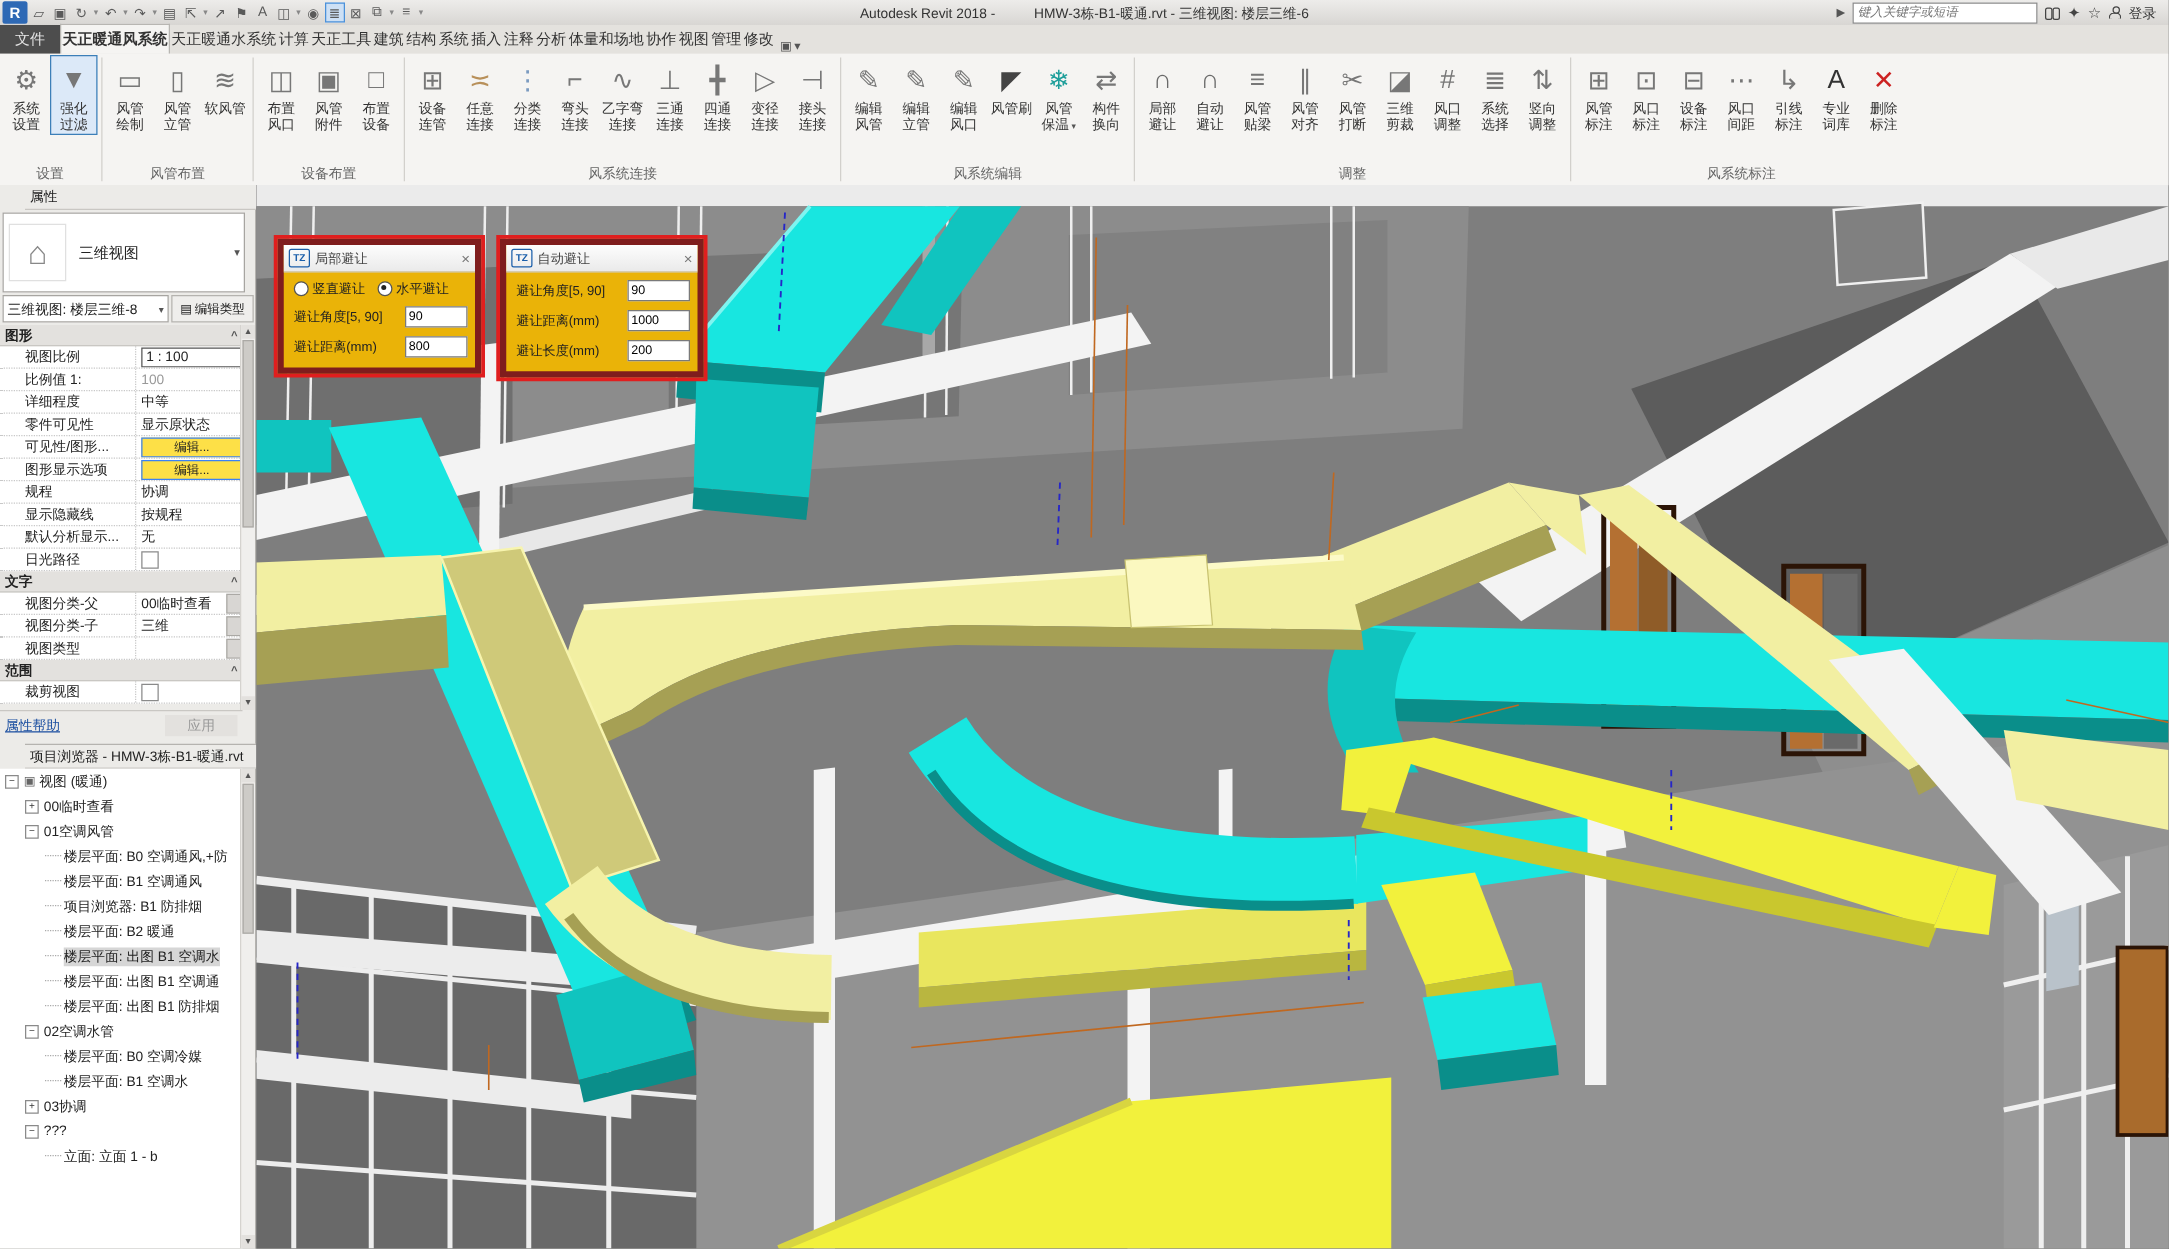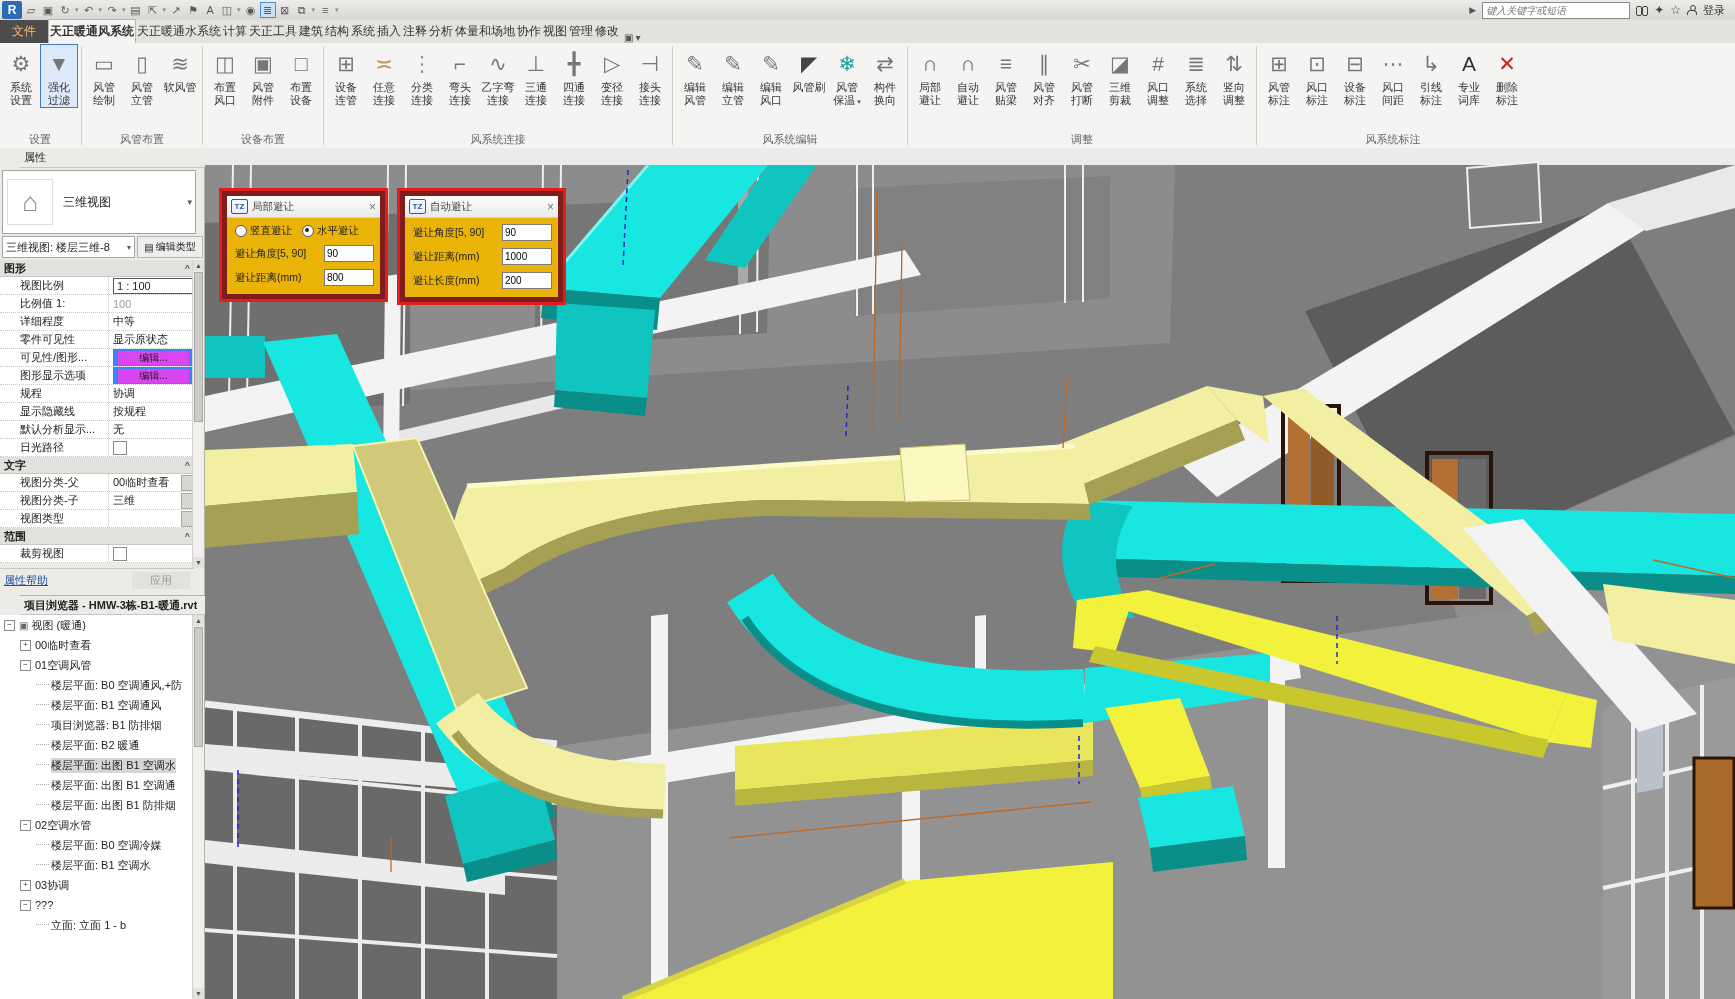--- a/index.html
+++ b/index.html
@@ -19,21 +19,21 @@
   .ic-i{font-size:12px;color:#444;}
   .person{width:10px;height:10px;position:relative;}
   .person:before{content:"";position:absolute;left:3px;top:0;width:4px;height:4px;border:1px solid #444;border-radius:50%;}
   .person:after{content:"";position:absolute;left:0;top:5px;width:8px;height:4px;border:1px solid #444;border-bottom:none;border-radius:4px 4px 0 0;}
   .binoc{width:12px;height:9px;position:relative;}
   .binoc:before,.binoc:after{content:"";position:absolute;top:0;width:4px;height:8px;border:1px solid #444;border-radius:2px;}
   .binoc:before{left:0;} .binoc:after{right:0;}
   .signin{font-size:11px;color:#333;}
   
   .tabrow{position:absolute;left:0;top:20px;width:100%;height:23px;background:#E4E2DE;display:flex;align-items:flex-end;font-size:12px;}
-  .file-tab{height:23px;padding:0 12px;background:#4D4D4D;color:#fdba74;display:flex;align-items:center;}
+  .file-tab{height:23px;padding:0 12px;background:#4D4D4D;color:#e5e5e5;display:flex;align-items:center;}
   .rtab{height:23px;padding:0 1px;display:flex;align-items:center;color:#333;cursor:pointer;}
   .rtab.active{background:#F5F4F2;border:1px solid #B8B6B2;border-bottom:none;font-weight:bold;}
   .modify-extra{margin-left:4px;font-size:10px;color:#555;display:flex;align-items:center;gap:2px;}
   
   .ribbon{position:absolute;left:0;top:43px;width:100%;height:105px;background:#F5F4F2;border-bottom:1px solid #C9C7C3;display:flex;align-items:stretch;overflow:hidden;}
   .rgroup{display:flex;flex-direction:column;padding:1px 2px 0 2px;}
   .rbtns{flex:1;display:flex;align-items:flex-start;}
   .rbtn{width:38px;display:flex;flex-direction:column;align-items:center;padding-top:2px;cursor:pointer;border:1px solid transparent;box-sizing:border-box;}
   .rbtn.hl{background:#DCE9F8;border:1px solid var(--hl-blue);}
   .ricon{height:34px;display:flex;align-items:center;justify-content:center;font-size:21px;color:#777;}
@@ -55,27 +55,27 @@
   .combo .cc{margin-left:auto;font-size:8px;color:#555;}
   .edit-type{width:64px;height:20px;border:1px solid #B5B3AF;background:#EFEEEC;display:flex;align-items:center;justify-content:center;gap:2px;font-size:10px;cursor:pointer;}
   .prop-grid{position:absolute;left:0;top:112px;width:194px;background:#fff;}
   .sec-head{height:16px;background:#E3E1DE;border-bottom:1px solid #C9C7C3;display:flex;align-items:center;padding:0 4px;font-weight:bold;font-size:11px;}
   .sec-head .chev{margin-left:auto;color:#555;font-size:9px;}
   .prow{height:18px;display:flex;align-items:center;border-bottom:1px dotted #C8C8C8;box-sizing:border-box;}
   .plabel{width:88px;padding-left:20px;overflow:hidden;white-space:nowrap;flex:none;border-right:1px dotted #C8C8C8;align-self:stretch;display:flex;align-items:center;}
   .pval{flex:1;padding-left:4px;overflow:hidden;white-space:nowrap;display:flex;align-items:center;height:100%;}
   .pval.muted{color:#999;}
   .pval .inbox{border:1px solid #555;background:#fff;padding:0 3px;height:14px;display:flex;align-items:center;min-width:80px;}
-  .pbtn{width:84px;height:14px;background:#d946ef;border:5px solid #3b82f6;font-size:10px;display:flex;align-items:center;justify-content:center;cursor:pointer;text-align:right;}
+  .pbtn{width:84px;height:14px;background:#fde047;border:1px solid #3b82f6;font-size:10px;display:flex;align-items:center;justify-content:center;cursor:pointer;text-align:right;}
   .cb{width:12px;height:12px;border:1px solid #8A8A8A;background:#fff;}
   .minibtn{width:10px;height:14px;background:#D8D6D3;border:1px solid #ABA9A5;margin-left:auto;margin-right:1px;flex:none;cursor:pointer;}
   .help-bar{position:absolute;left:0;top:420px;width:194px;height:24px;display:flex;align-items:center;padding:0 4px;box-sizing:border-box;background:#ECEBE8;border-top:1px solid #C9C7C3;}
   .help-link{color:#1B4FA0;text-decoration:underline;cursor:pointer;}
   .apply-btn{margin-left:auto;width:58px;height:17px;background:#E3E1DE;color:#999;display:flex;align-items:center;justify-content:center;cursor:pointer;}
-  .pb-head{top:447px;border-top:1px solid #B5B3AF;font-weight:bold;}
+  .pb-head{top:447px;border-top:1px solid #B5B3AF;font-weight:normal;}
   .tree{position:absolute;left:0;top:467px;width:194px;bottom:0;background:#fff;overflow:hidden;}
   .trow{height:20px;display:flex;align-items:center;white-space:nowrap;cursor:pointer;}
   .trow.sel .tlabel{background:#D6D6D6;}
   .texp{width:9px;height:9px;border:1px solid #8A8A8A;background:#fff;font-size:8px;line-height:7px;text-align:center;color:#333;flex:none;margin-right:4px;cursor:pointer;}
   .tspacer{flex:none;}
   .ticon{font-size:10px;color:#666;margin-right:3px;}
   .tlabel{overflow:hidden;}
   .vscroll{position:absolute;width:11px;background:#F0EFED;border-left:1px solid #D5D3CF;}
   .vscroll .arr{position:absolute;left:0;width:11px;height:11px;font-size:7px;color:#555;text-align:center;line-height:11px;background:#E3E1DE;}
   .vscroll .thumb{position:absolute;left:1px;width:9px;background:#CDCBC7;border:1px solid #ABA9A5;box-sizing:border-box;}
@@ -122,20 +122,24 @@
         <span class="qi">◫</span>
         <span class="sep">▾</span>
         <span class="qi">◉</span>
         <span class="qi hl">≣</span>
         <span class="qi">⊠</span>
         <span class="qi">⧉</span>
         <span class="sep">▾</span>
         <span class="qi">≡</span>
         <span class="sep">▾</span>
       </div>
+    <div class="tb-title">
+      <span>Autodesk Revit 2018 -</span>
+      <span class="doc">HMW-3栋-B1-暖通.rvt - 三维视图: 楼层三维-6</span>
+    </div>
     <div class="infocenter">
       <span class="ic-arrow">▶</span>
       <input class="ic-search" placeholder="键入关键字或短语" style="">
       <span class="binoc"></span>
       <span class="ic-i">✦</span>
       <span class="ic-i">☆</span>
       <span class="person"></span>
       <span class="signin">登录</span>
     </div>
   </div>

